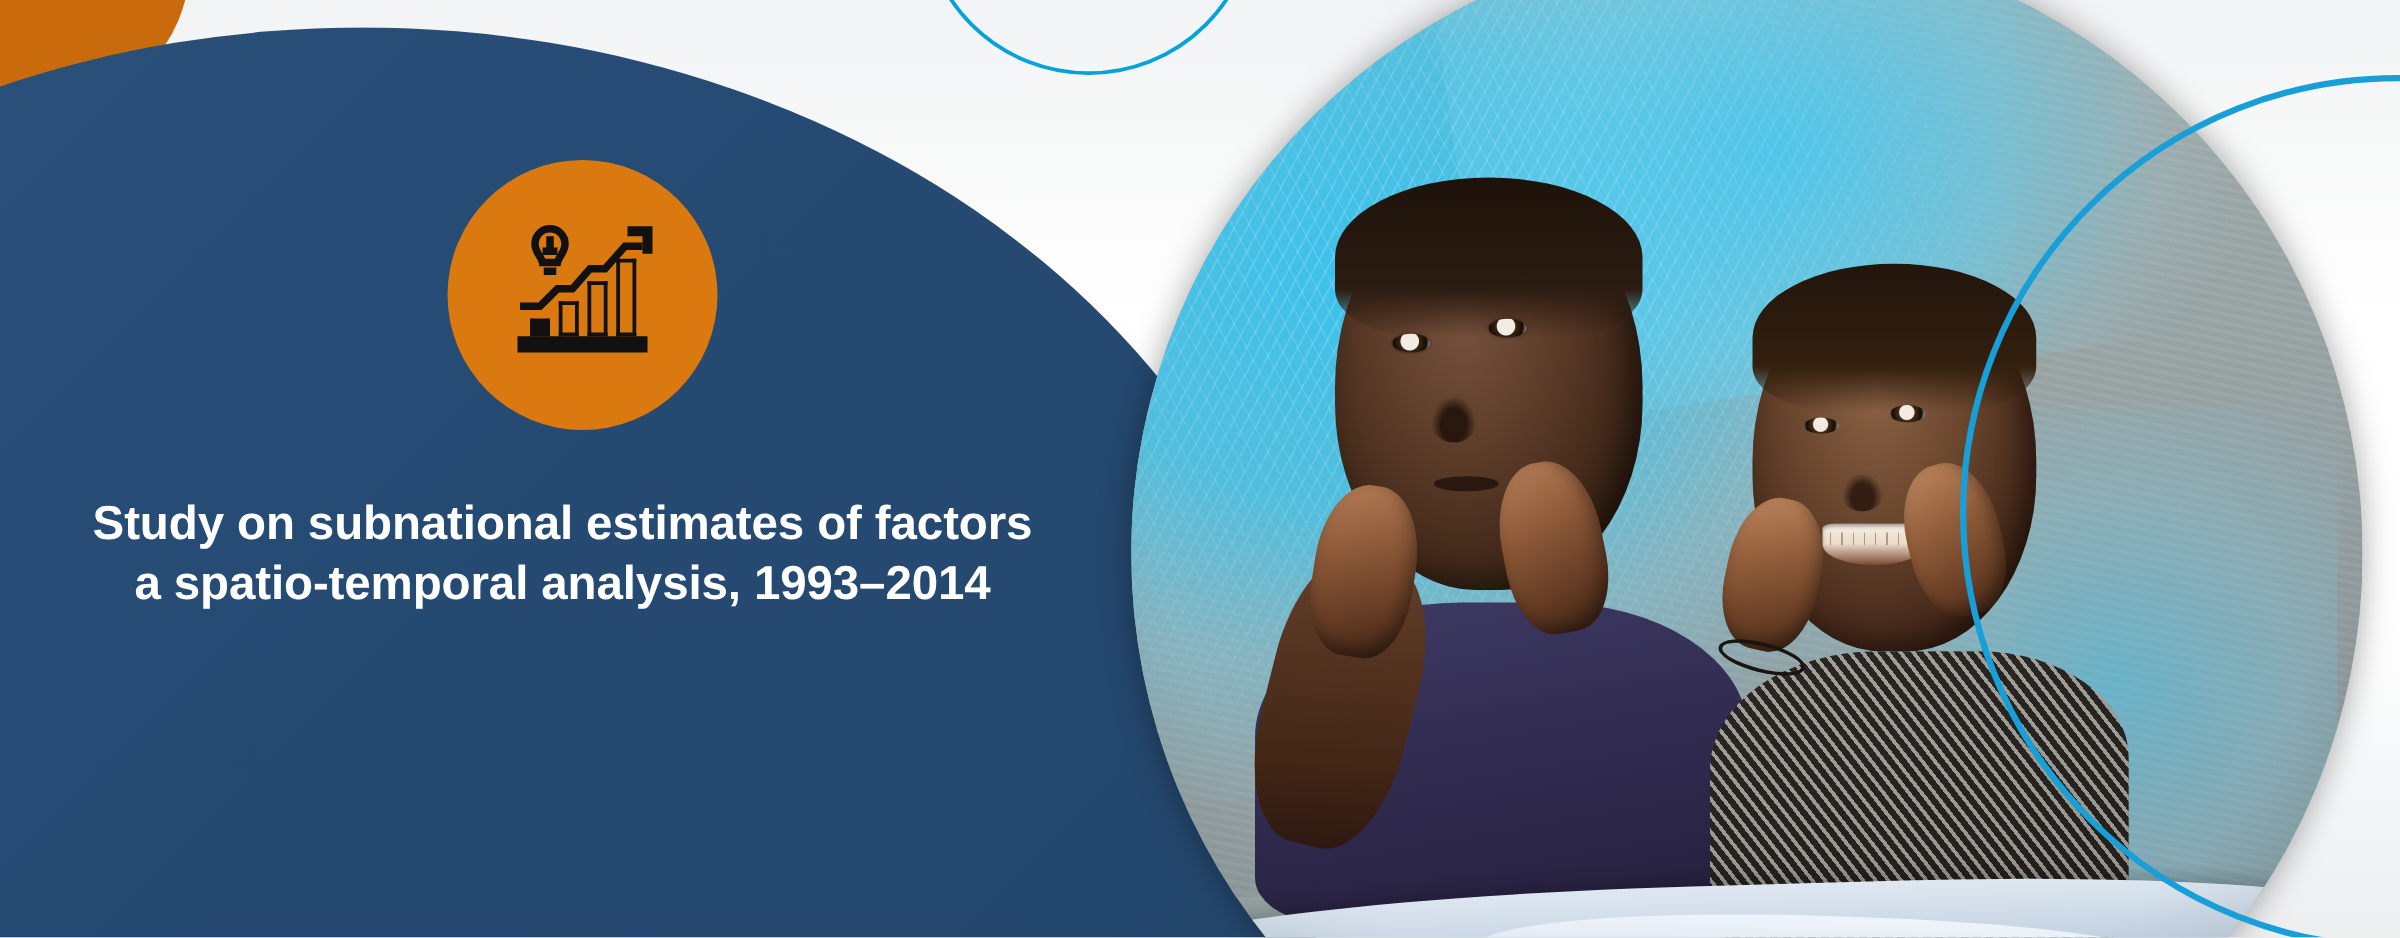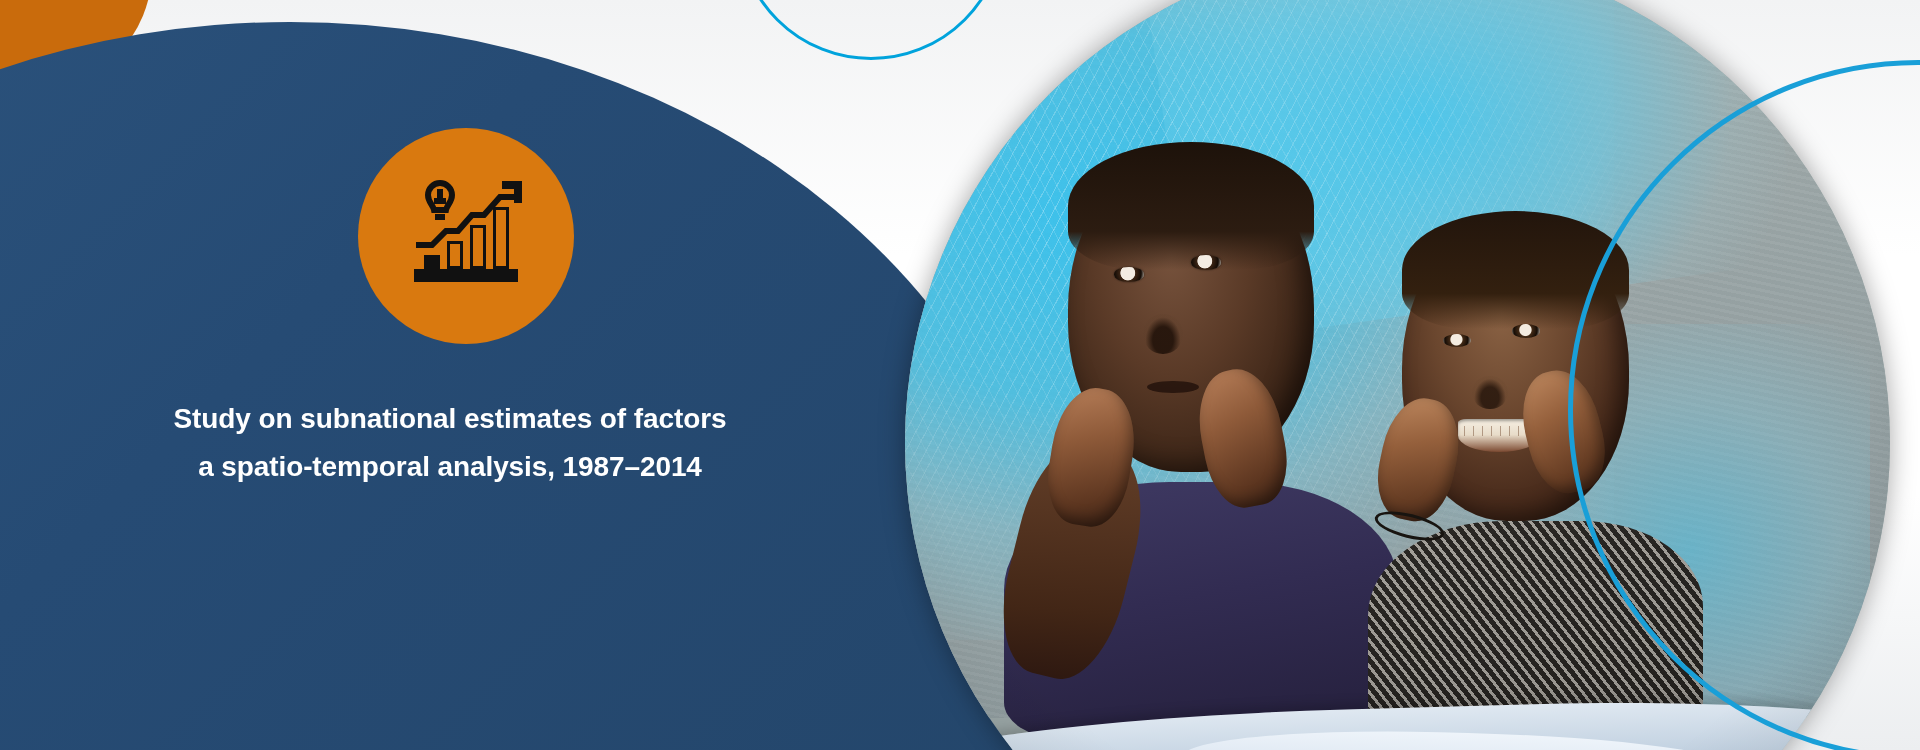--- a/index.html
+++ b/index.html
@@ -319,21 +319,21 @@
     position: absolute;
     left: 0;
     top: 395px;
     width: 900px;
     text-align: center;
     color: #ffffff;
   }
   .title-line {
     font-family: "Liberation Sans", sans-serif;
     font-weight: bold;
-    font-size: 28px;
+    font-size: 38px;
     line-height: 48px;
     letter-spacing: -0.1px;
     color: #ffffff;
     white-space: nowrap;
   }
 </style>
 </head>
 <body>
 
 <div class="banner">
@@ -420,16 +420,16 @@
         <rect x="87" y="89" width="16" height="3"></rect>
       </g>
 
       <polyline points="10,68 26,68 40,54 52,54 66,38 78,38 94,20 108,20" fill="none" stroke="#111111" stroke-width="6" stroke-linejoin="miter"></polyline>
       <polygon points="96,4 116,4 116,26 108,26 108,12 96,12" fill="#111111"></polygon>
     </svg>
   </div>
 
   <div class="title-block">
     <div class="title-line">Study on subnational estimates of factors</div>
-    <div class="title-line">a spatio-temporal analysis, 1987–2014</div>
+    <div class="title-line">a spatio-temporal analysis, 1993–2014</div>
   </div>
 
 </div>
 
 </body></html>

